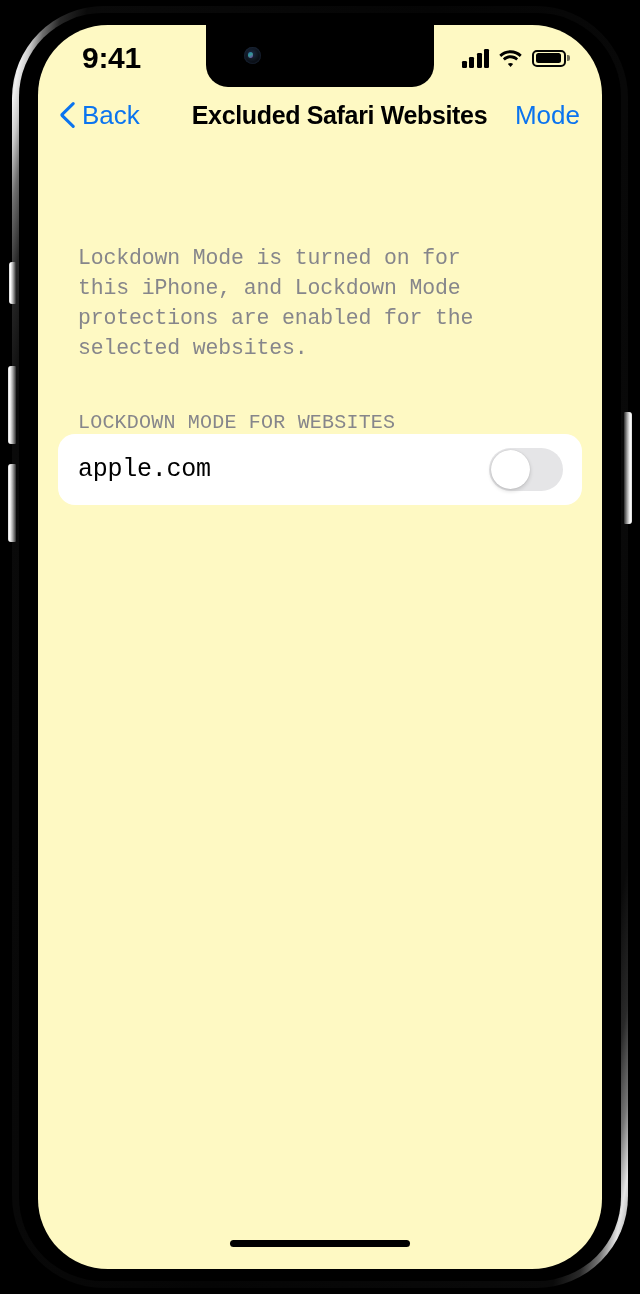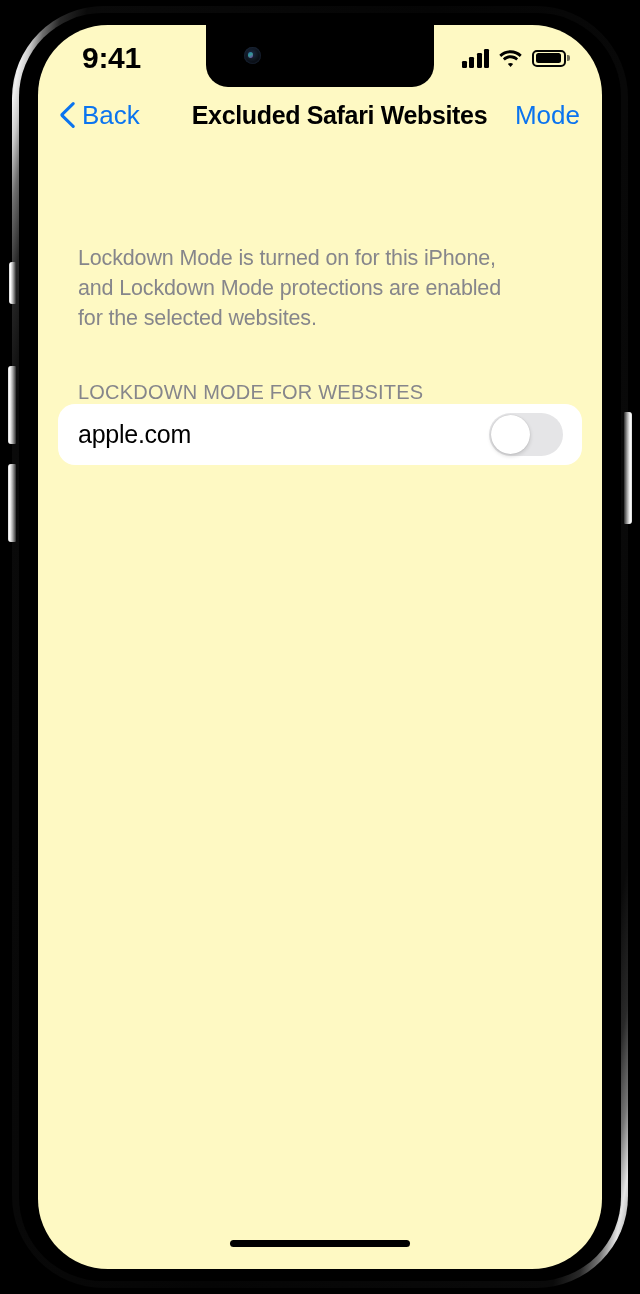--- a/index.html
+++ b/index.html
@@ -208,20 +208,21 @@
     z-index: 2;
     flex: 0 0 auto;
   }
 
   
   .content {
     position: absolute;
     top: 118px; left: 0;
     width: 100%;
     bottom: 12px;
+    font-family: Liberation Mono, monospace;
   }
 
   .footer-note {
     padding: 100px 40px 0 40px;
     font-size: 21.5px;
     line-height: 30px;
     color: #86868B;
     letter-spacing: -0.15px;
     max-width: 505px;
   }
@@ -236,21 +237,21 @@
   .list-card {
     margin: 0 20px;
     background: #FFFFFF;
     border-radius: 17px;
   }
   .list-row {
     display: flex;
     align-items: center;
     justify-content: space-between;
     padding: 0 19px 0 20px;
-    height: 61px;
+    height: 71px;
     cursor: pointer;
   }
   .list-row-label {
     font-size: 25px;
     color: #000000;
     letter-spacing: -0.25px;
   }
 
   
   .toggle {

